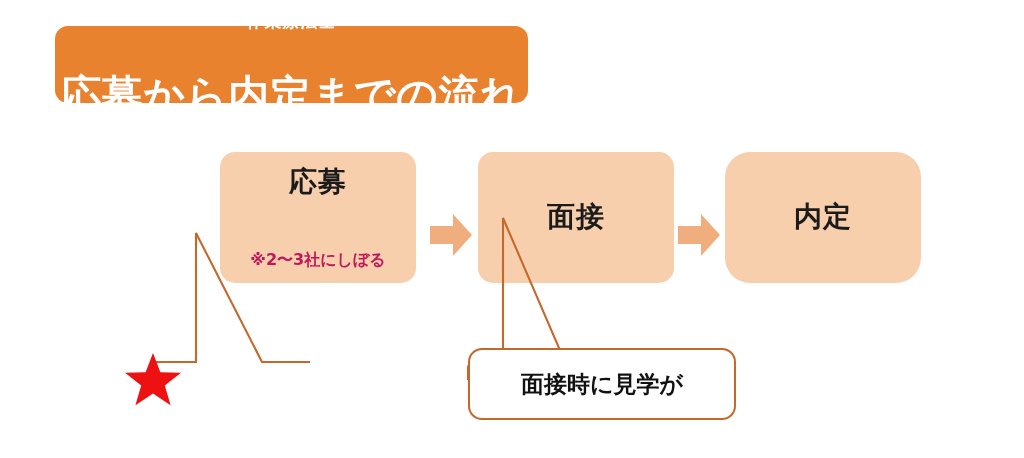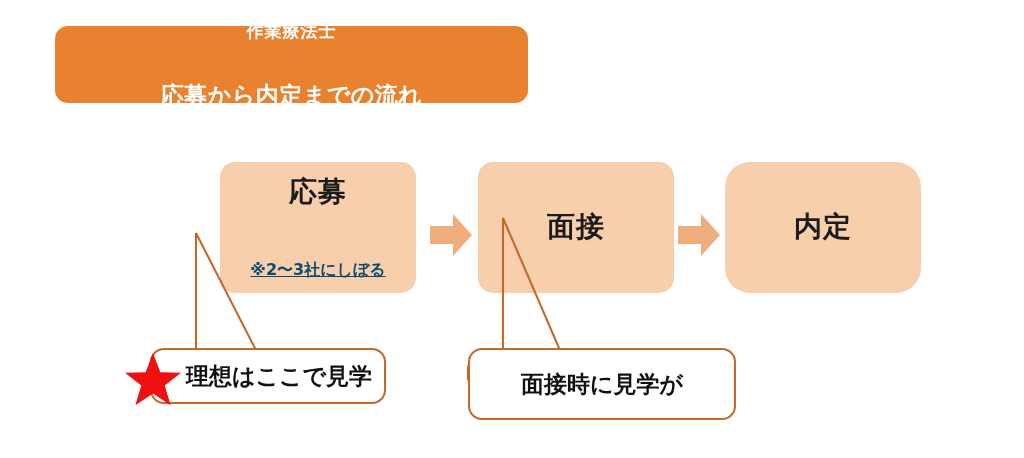--- a/index.html
+++ b/index.html
@@ -42,31 +42,31 @@
     color: #ffffff;
     font-size: 17px;
     font-weight: bold;
     letter-spacing: 1px;
     line-height: 1.1;
     margin-bottom: 2px;
     white-space: nowrap;
   }
   #header-title {
     color: #ffffff;
-    font-size: 23px;
+    font-size: 41px;
     font-weight: bold;
     letter-spacing: 0.5px;
     line-height: 1.12;
     white-space: nowrap;
   }
 
   
   .flow-box {
     position: absolute;
-    top: 162px;
+    top: 152px;
     width: 196px;
     height: 131px;
     background: #f8cfac;
     border-radius: 15px;
     display: flex;
     flex-direction: column;
     align-items: center;
     justify-content: center;
     box-sizing: border-box;
     gap: 48px;
@@ -77,28 +77,27 @@
 
   .flow-box-title {
     color: #1b1b1b;
     font-size: 28px;
     font-weight: bold;
     line-height: 1.15;
     letter-spacing: 1px;
     white-space: nowrap;
   }
   .flow-box-sub {
-    color: #0c4a6e;
+    color: #be185d;
     font-size: 16px;
     font-weight: bold;
     line-height: 1.2;
     margin-top: 3px;
     letter-spacing: 0px;
     white-space: nowrap;
-    text-decoration: underline;
   }
 
   
   .flow-arrow {
     position: absolute;
     top: 213px;
     width: 42px;
     height: 44px;
   }
   #flow-arrow-1 { left: 430px; }
@@ -193,23 +192,20 @@
   </div>
 
   <svg class="flow-arrow" id="flow-arrow-1" viewBox="0 0 42 44" xmlns="http://www.w3.org/2000/svg">
     <polygon points="0,13 23,13 23,1 42,22 23,43 23,31 0,31" fill="#f0ad7e"></polygon>
   </svg>
 
   <svg class="flow-arrow" id="flow-arrow-2" viewBox="0 0 42 44" xmlns="http://www.w3.org/2000/svg">
     <polygon points="0,13 23,13 23,1 42,22 23,43 23,31 0,31" fill="#f0ad7e"></polygon>
   </svg>
 
-  <div class="callout" id="callout-1">
-    <div class="callout-text">理想はここで見学</div>
-  </div>
 
   <svg id="star-icon" viewBox="0 0 58 56" xmlns="http://www.w3.org/2000/svg">
     <polygon fill="#ee1111" points="29,1 36.4,20.2 57,20.8 40.8,33.4 46.6,53.2 29,41.4 11.4,53.2 17.2,33.4 1,20.8 21.6,20.2"></polygon>
   </svg>
 
   <div class="callout" id="callout-2">
     <div class="callout-text">
       <div>面接時に見学が</div>
     </div>
   </div>

